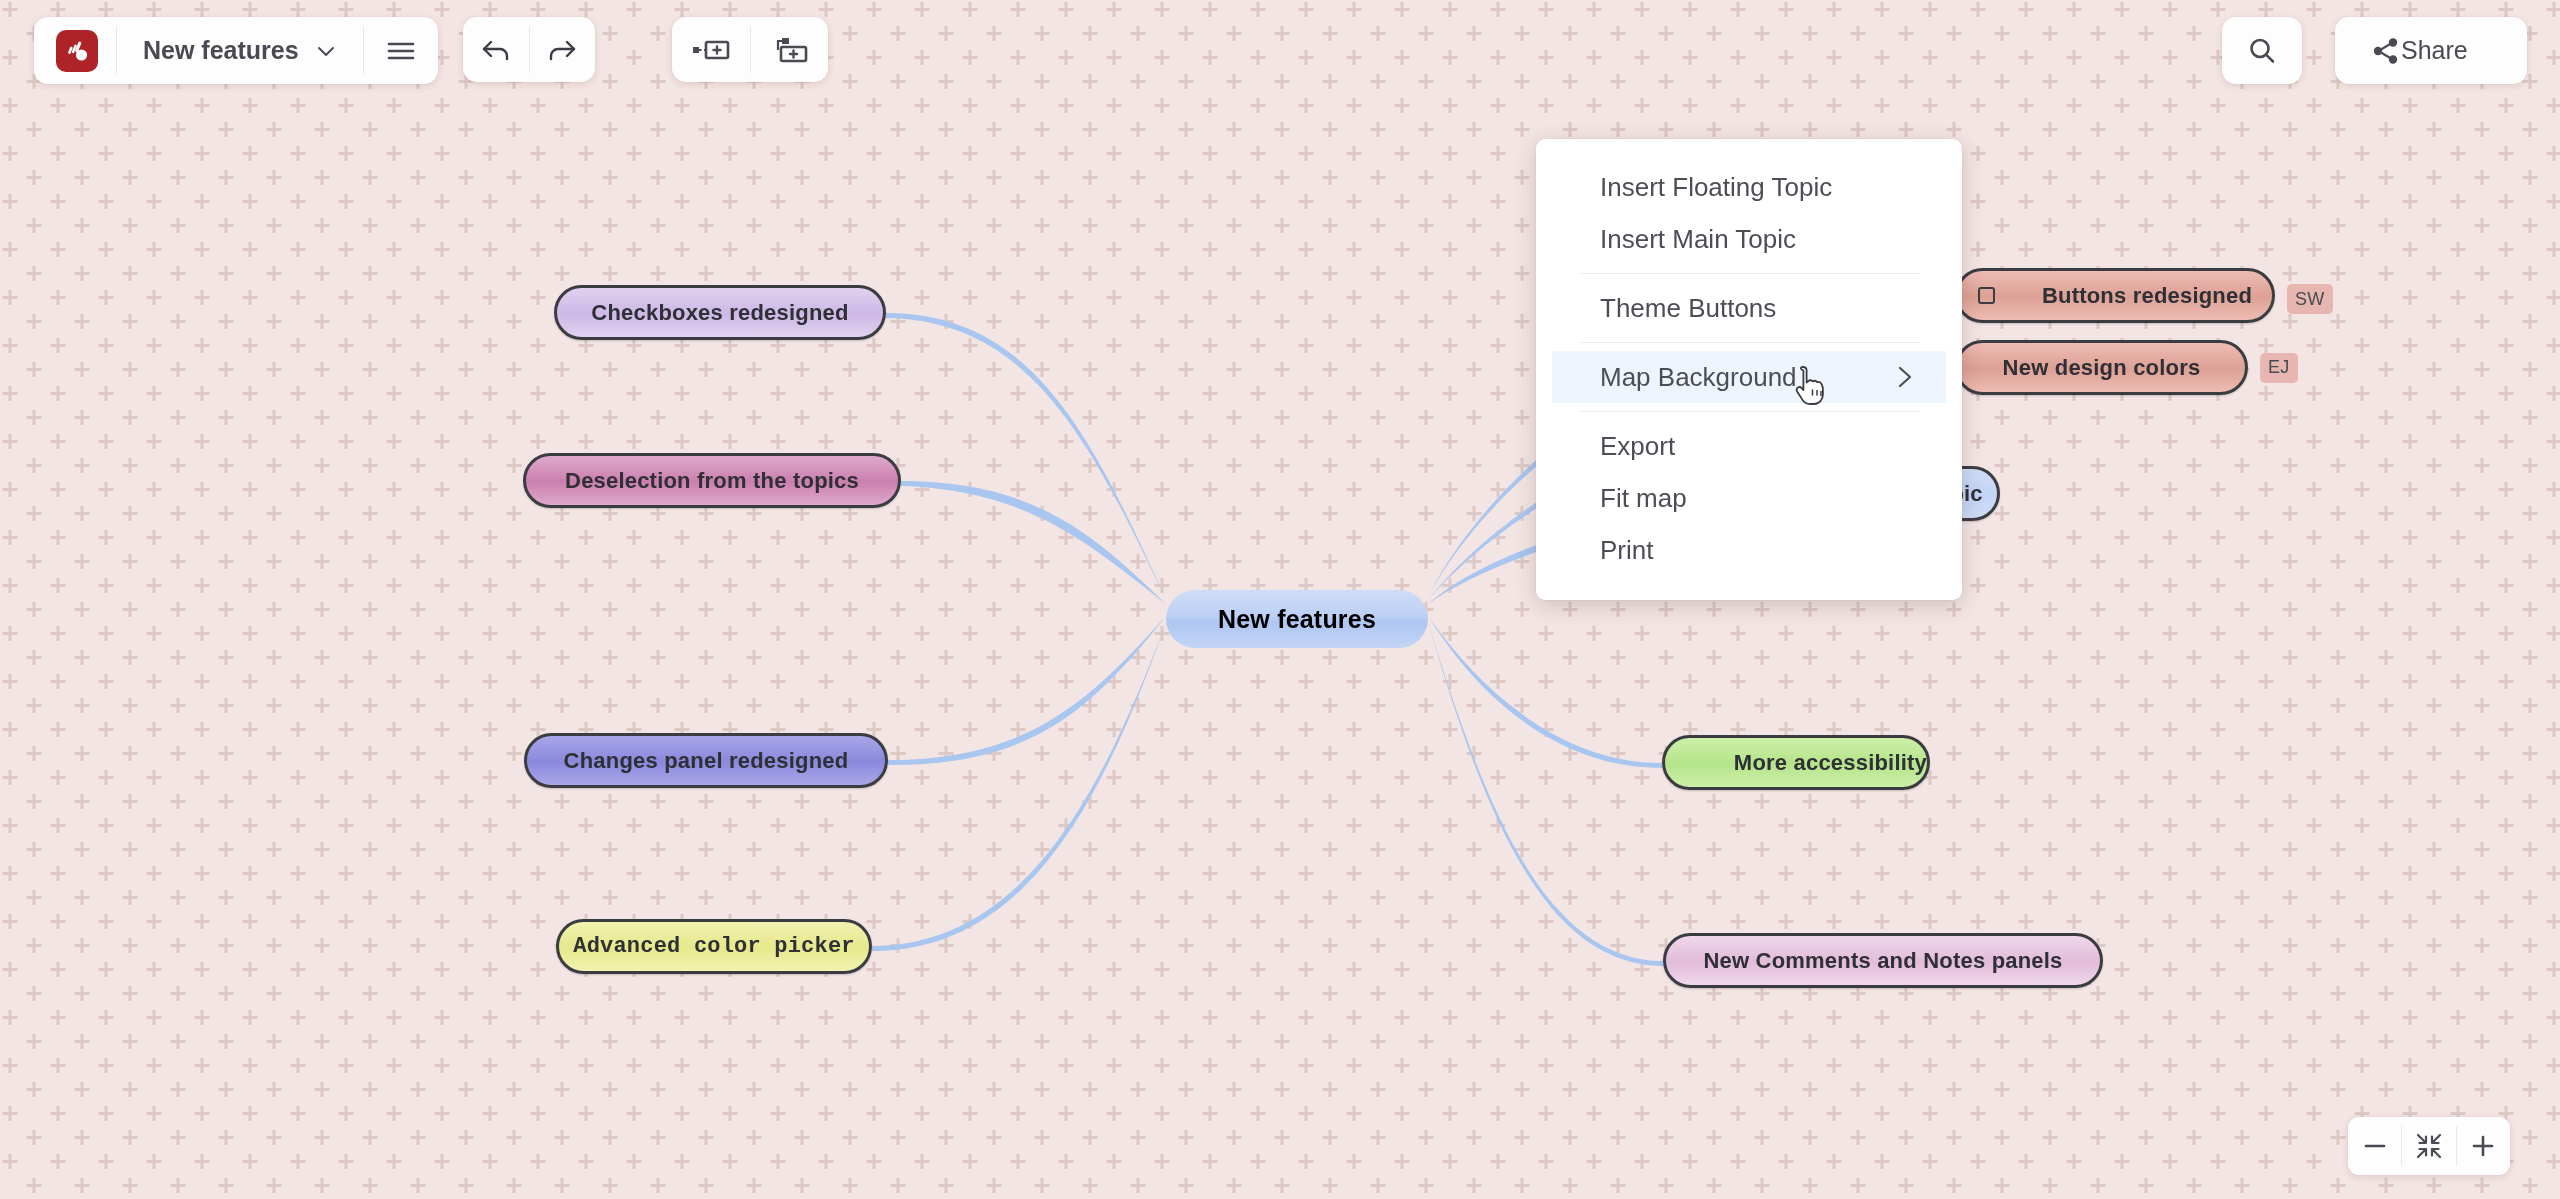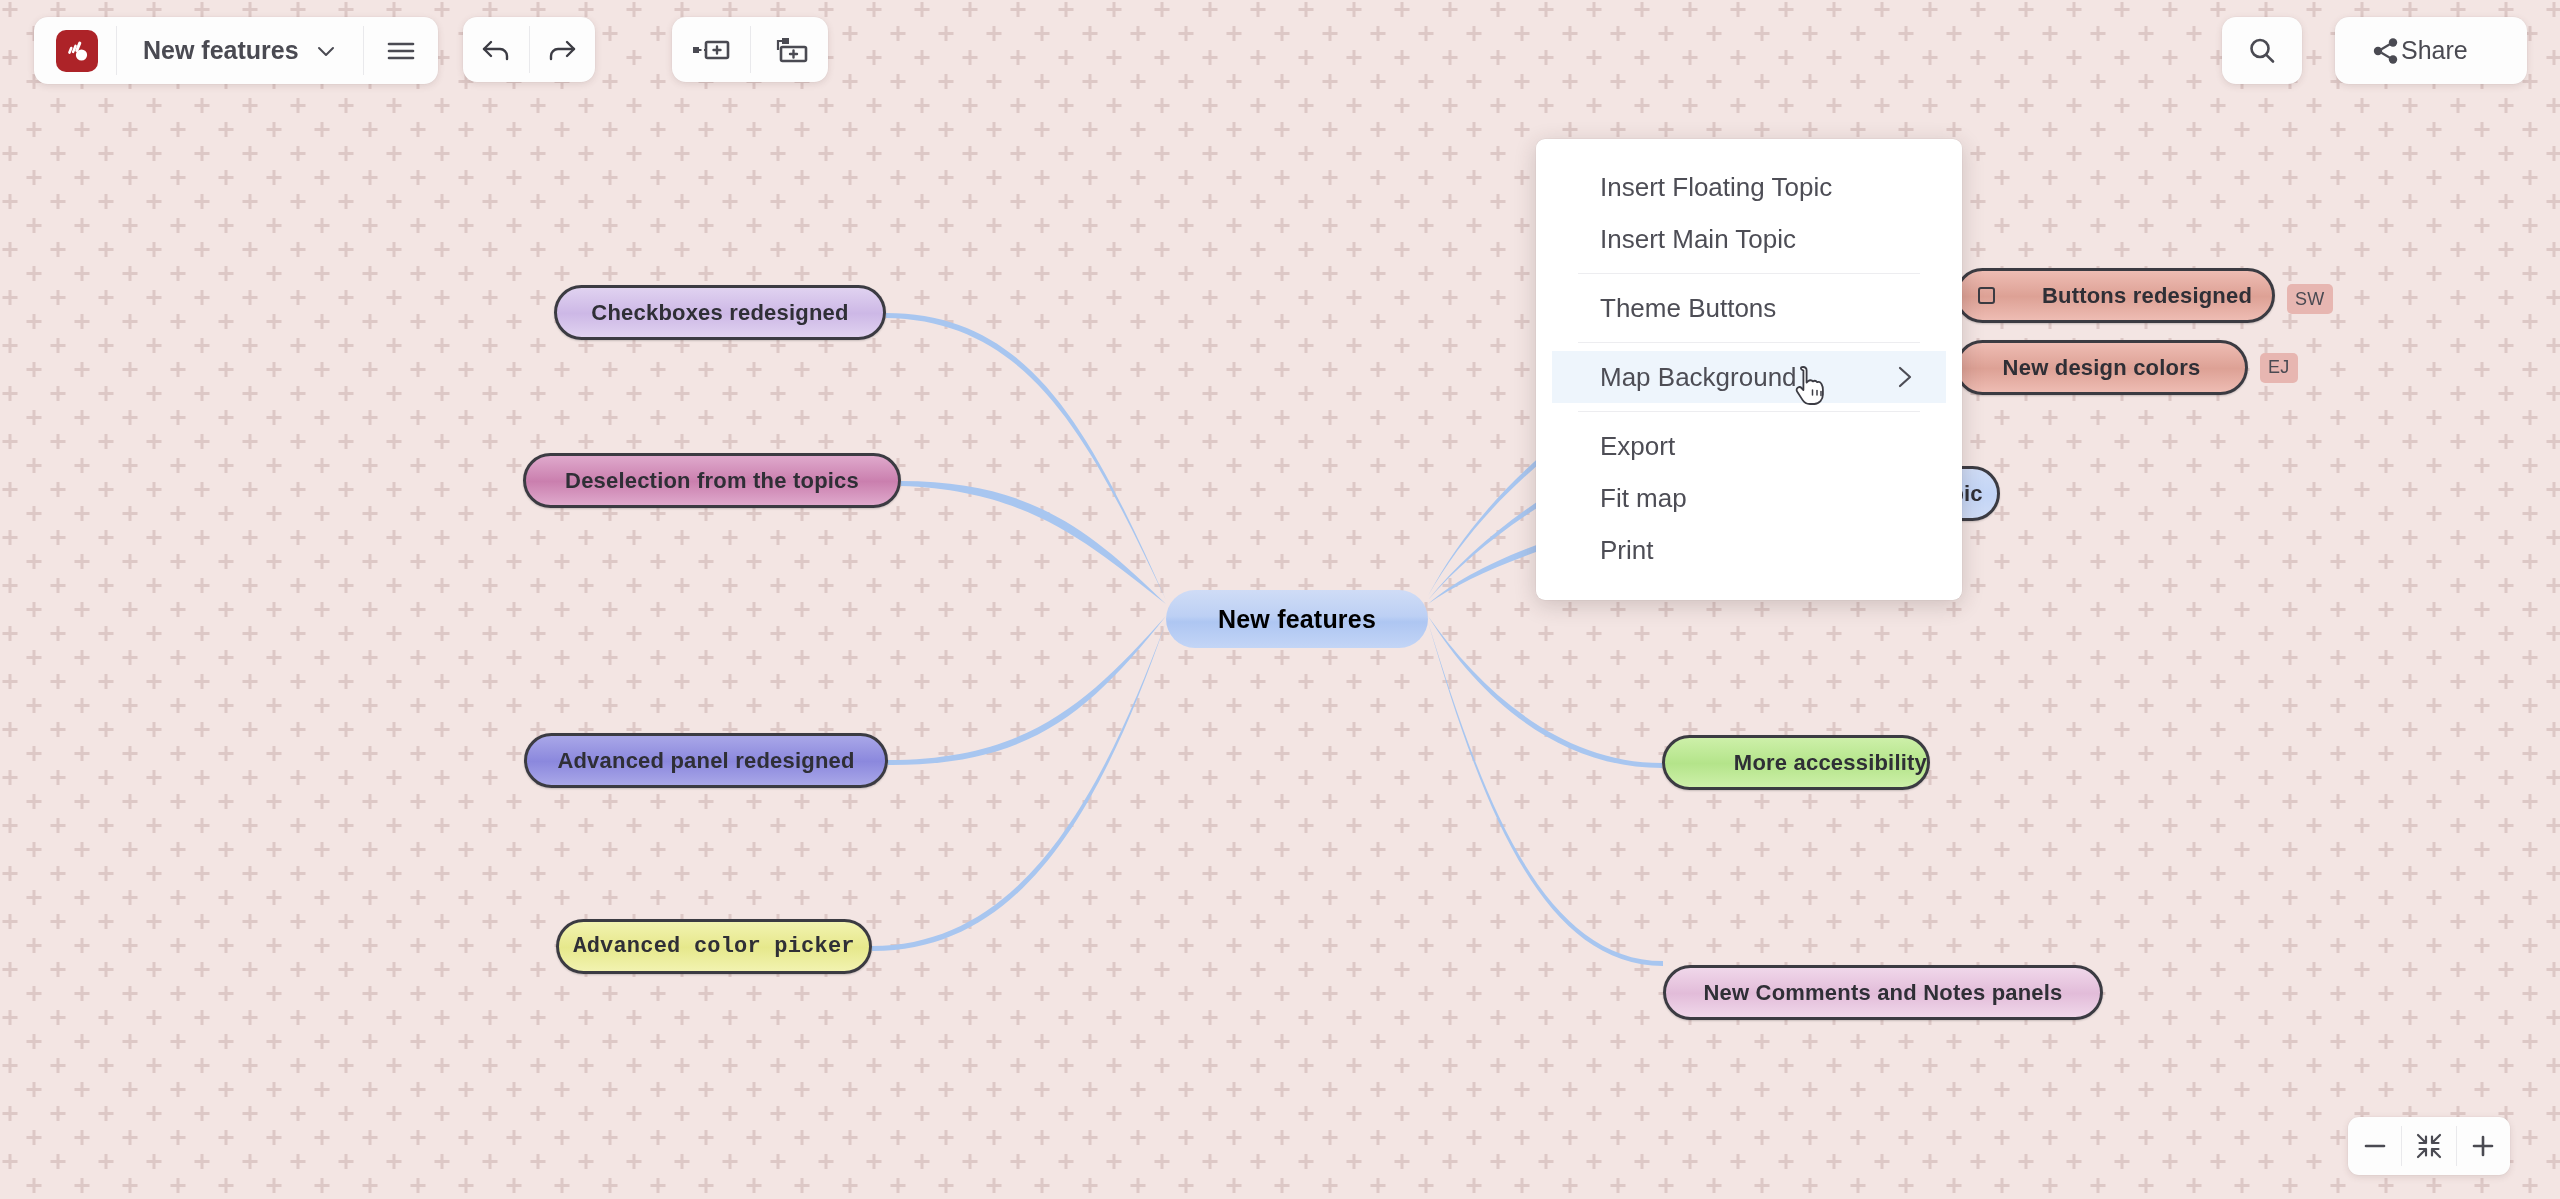--- a/index.html
+++ b/index.html
@@ -204,39 +204,39 @@
   </svg>
 
   <div id="nodes-layer">
       <div class="node" style="left: 554px; top: 285px; width: 332px; height: 55px; background: linear-gradient(rgb(224, 210, 240) 0%, rgb(205, 184, 230) 52%, rgb(224, 210, 240) 100%);">
         <span>Checkboxes redesigned</span>
       </div>
       <div class="node" style="left: 523px; top: 453px; width: 378px; height: 55px; background: linear-gradient(rgb(223, 169, 204) 0%, rgb(202, 127, 174) 52%, rgb(223, 169, 204) 100%);">
         <span>Deselection from the topics</span>
       </div>
       <div class="node" style="left: 524px; top: 733px; width: 364px; height: 55px; background: linear-gradient(rgb(169, 167, 232) 0%, rgb(139, 136, 221) 52%, rgb(169, 167, 232) 100%);">
-        <span>Advanced panel redesigned</span>
+        <span>Changes panel redesigned</span>
       </div>
       <div class="node" style="left: 556px; top: 919px; width: 316px; height: 55px; background: linear-gradient(rgb(242, 243, 176) 0%, rgb(230, 232, 140) 52%, rgb(242, 243, 176) 100%); font-family: Liberation Mono, monospace;">
         <span>Advanced color picker</span>
       </div>
       <div class="node" style="left: 1955px; top: 268px; width: 320px; height: 55px; background: linear-gradient(rgb(238, 188, 179) 0%, rgb(221, 161, 149) 52%, rgb(238, 188, 179) 100%); gap: 36px;">
         <span class="cb"></span>
         <span>Buttons redesigned</span>
       </div>
       <div class="node" style="left: 1955px; top: 340px; width: 293px; height: 55px; background: linear-gradient(rgb(238, 188, 179) 0%, rgb(221, 161, 149) 52%, rgb(238, 188, 179) 100%);">
         <span>New design colors</span>
       </div>
       <div class="node" style="left: 1662px; top: 735px; width: 268px; height: 55px; background: linear-gradient(rgb(205, 240, 169) 0%, rgb(180, 228, 138) 52%, rgb(205, 240, 169) 100%); justify-content: flex-end;">
         <span>More accessibility</span>
       </div>
       <div class="node" style="left: 1830px; top: 466px; width: 170px; height: 55px; background: linear-gradient(rgb(207, 220, 246) 0%, rgb(195, 213, 246) 52%, rgb(207, 220, 246) 100%);">
         <span>Hidden topic</span>
       </div>
-      <div class="node" style="left: 1663px; top: 933px; width: 440px; height: 55px; background: linear-gradient(rgb(240, 215, 234) 0%, rgb(226, 188, 217) 52%, rgb(240, 215, 234) 100%); margin-top: 32px;">
+      <div class="node" style="left: 1663px; top: 933px; width: 440px; height: 55px; background: linear-gradient(rgb(240, 215, 234) 0%, rgb(226, 188, 217) 52%, rgb(240, 215, 234) 100%);">
         <span>New Comments and Notes panels</span>
       </div>
       <div class="node node-root" style="left: 1166px; top: 590px; width: 262px; height: 58px;">
         <span>New features</span>
       </div>
       <div class="badge" style="left: 2287px; top: 284px;">SW</div>
       <div class="badge" style="left: 2260px; top: 352.5px;">EJ</div>
     </div>
 
   <div class="bar" id="title-bar">

